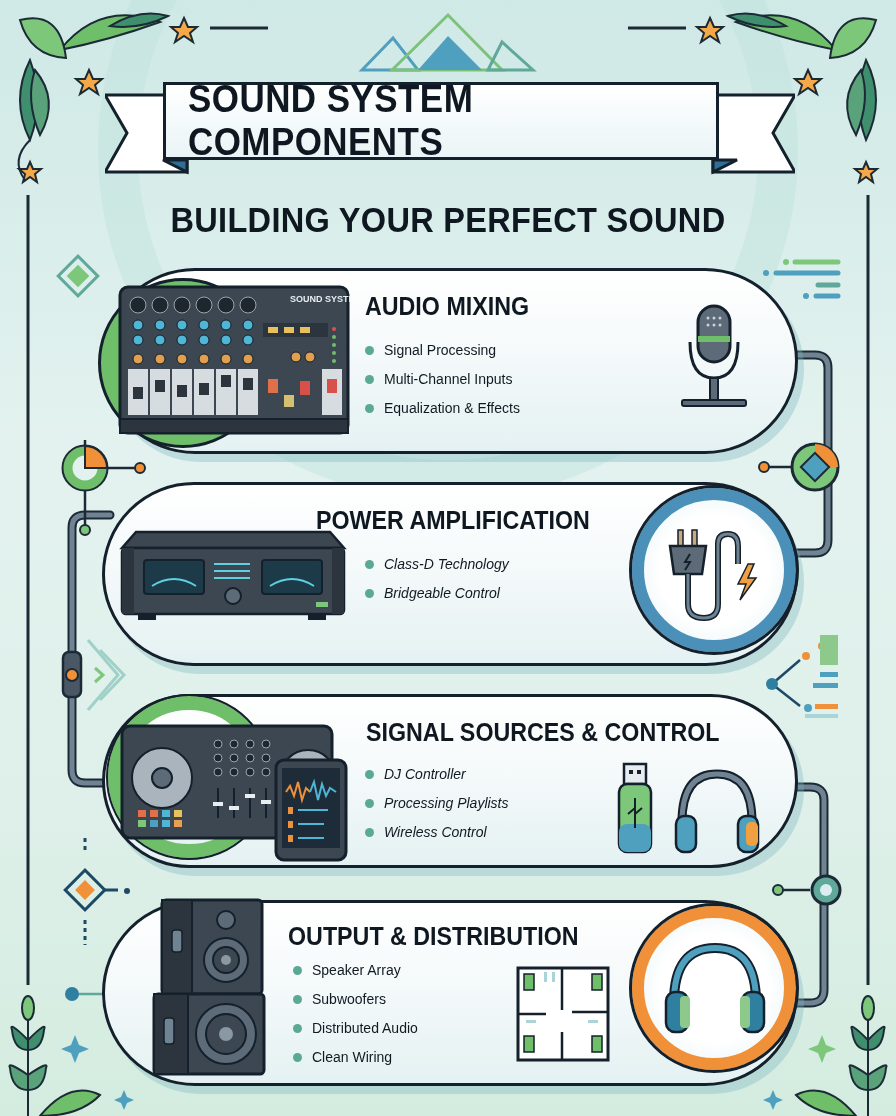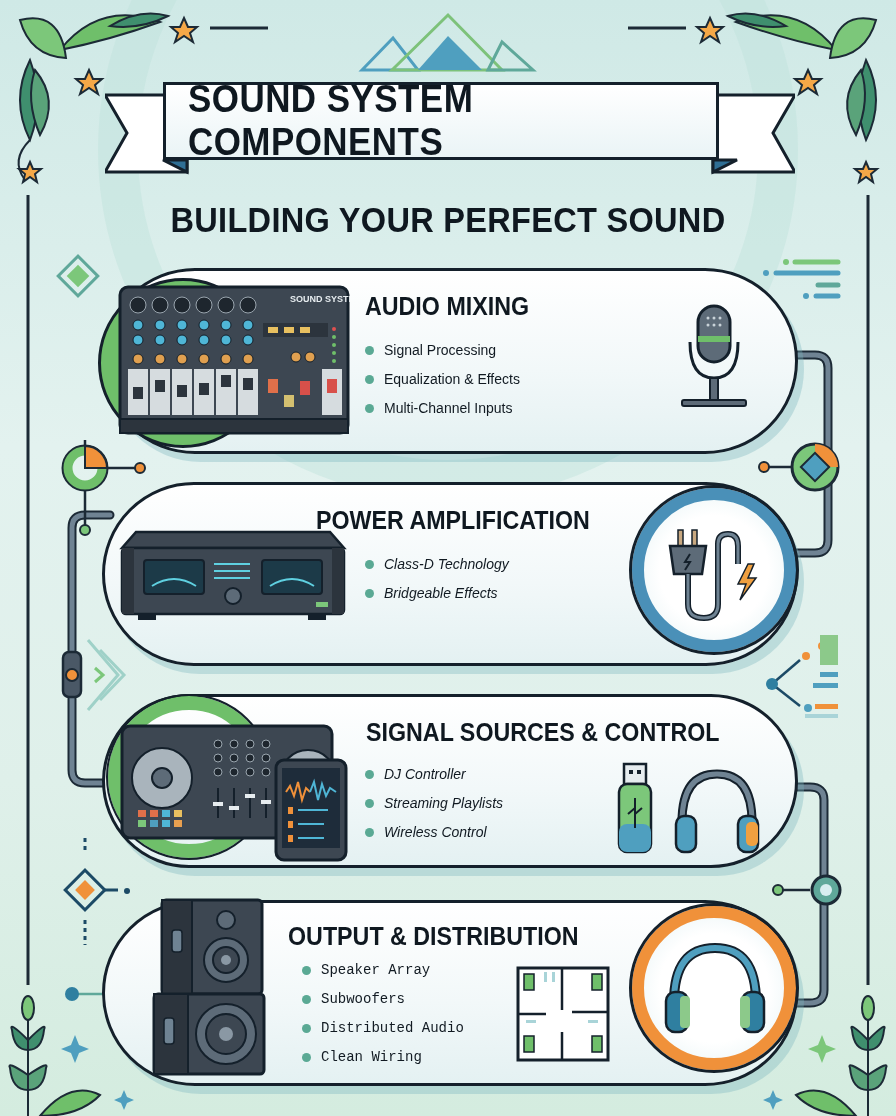--- a/index.html
+++ b/index.html
@@ -293,25 +293,25 @@
   </g>
 </svg>
 <div class="pill-title" style="left:365px;top:292px;">AUDIO MIXING</div>
 <ul class="bullets" style="left:365px;top:336px;">
   <li>
       <span class="dot"></span>
       <span>Signal Processing</span>
     </li>
   <li>
       <span class="dot"></span>
+      <span>Multi-Channel Inputs</span>
+    </li>
+  <li>
+      <span class="dot"></span>
       <span>Equalization &amp; Effects</span>
-    </li>
-  <li>
-      <span class="dot"></span>
-      <span>Multi-Channel Inputs</span>
     </li>
 </ul>
 <svg class="abs" style="left:678px;top:302px" width="72" height="112" viewBox="0 0 72 112">
   <rect x="20" y="4" width="32" height="56" rx="16" fill="#5d6b78" stroke="#14202b" stroke-width="3"></rect>
   <rect x="20" y="34" width="32" height="6" fill="#6fbf6a"></rect>
   <g fill="#c8d2d8">
       <circle cx="30" cy="16" r="1.5"></circle>
       <circle cx="36" cy="16" r="1.5"></circle>
       <circle cx="42" cy="16" r="1.5"></circle>
       <circle cx="30" cy="23" r="1.5"></circle>
@@ -344,21 +344,21 @@
     <rect x="190" y="86" width="18" height="6" fill="#14202b"></rect>
 </svg>
 <div class="pill-title" style="left:316px;top:506px;">POWER AMPLIFICATION</div>
 <ul class="bullets" style="left:365px;top:550px;font-style:italic;">
   <li>
       <span class="dot"></span>
       <span>Class-D Technology</span>
     </li>
   <li>
       <span class="dot"></span>
-      <span>Bridgeable Effects</span>
+      <span>Bridgeable Control</span>
     </li>
 </ul>
 <div class="icon-circle" style="left:632px;top:488px;width:164px;height:164px;background:radial-gradient(circle,#ffffff 55%,#e4f2f4 100%);border:12px solid #4a90b8;outline:3px solid #14202b;"></div>
 <svg class="abs" style="left:668px;top:524px" width="92" height="100" viewBox="0 0 92 100">
   <rect x="10" y="6" width="5" height="16" fill="#c8a880" stroke="#14202b" stroke-width="1.5"></rect>
   <rect x="24" y="6" width="5" height="16" fill="#c8a880" stroke="#14202b" stroke-width="1.5"></rect>
   <path d="M2,22 L38,22 L34,50 L6,50Z" fill="#5d6b78" stroke="#14202b" stroke-width="2.5"></path>
   <path d="M22,30 L17,38 L22,38 L17,46" fill="none" stroke="#14202b" stroke-width="2"></path>
   <path d="M20,50 L20,80 Q20,94 36,94 Q50,94 50,80 L50,20 Q50,10 60,10 Q70,10 70,22 L70,40" fill="none" stroke="#14202b" stroke-width="6"></path>
   <path d="M20,50 L20,80 Q20,94 36,94 Q50,94 50,80 L50,20 Q50,10 60,10 Q70,10 70,22 L70,40" fill="none" stroke="#6f8393" stroke-width="3"></path>
@@ -424,21 +424,21 @@
     </g>
 </svg>
 <div class="pill-title" style="left:366px;top:718px;">SIGNAL SOURCES &amp; CONTROL</div>
 <ul class="bullets" style="left:365px;top:760px;font-style:italic;">
   <li>
       <span class="dot"></span>
       <span>DJ Controller</span>
     </li>
   <li>
       <span class="dot"></span>
-      <span>Streaming Playlists</span>
+      <span>Processing Playlists</span>
     </li>
   <li>
       <span class="dot"></span>
       <span>Wireless Control</span>
     </li>
 </ul>
 <svg class="abs" style="left:616px;top:762px" width="40" height="94" viewBox="0 0 40 94">
   <rect x="8" y="2" width="22" height="20" fill="#e6ecef" stroke="#14202b" stroke-width="2.5"></rect>
   <rect x="13" y="8" width="4" height="4" fill="#14202b"></rect>
     <rect x="21" y="8" width="4" height="4" fill="#14202b"></rect>
@@ -464,21 +464,21 @@
   <circle cx="76" cy="66" r="13" fill="#3d4752" stroke="#14202b" stroke-width="2"></circle>
   <circle cx="76" cy="66" r="5" fill="#8a98a4"></circle>
   <rect x="4" y="100" width="110" height="80" rx="4" fill="#3d4752" stroke="#14202b" stroke-width="3"></rect>
   <rect x="4" y="100" width="34" height="80" fill="#2c343d" stroke="#14202b" stroke-width="2"></rect>
   <rect x="14" y="124" width="10" height="26" rx="3" fill="#6f8393" stroke="#14202b" stroke-width="1.5"></rect>
   <circle cx="76" cy="140" r="30" fill="#5d6b78" stroke="#14202b" stroke-width="2"></circle>
   <circle cx="76" cy="140" r="20" fill="#3d4752" stroke="#14202b" stroke-width="2"></circle>
   <circle cx="76" cy="140" r="7" fill="#8a98a4"></circle>
 </svg>
 <div class="pill-title" style="left:288px;top:922px;">OUTPUT &amp; DISTRIBUTION</div>
-<ul class="bullets" style="left:302px;top:956px;font-family:Liberation Mono, monospace;">
+<ul class="bullets" style="left:293px;top:956px;">
   <li>
       <span class="dot"></span>
       <span>Speaker Array</span>
     </li>
   <li>
       <span class="dot"></span>
       <span>Subwoofers</span>
     </li>
   <li>
       <span class="dot"></span>

